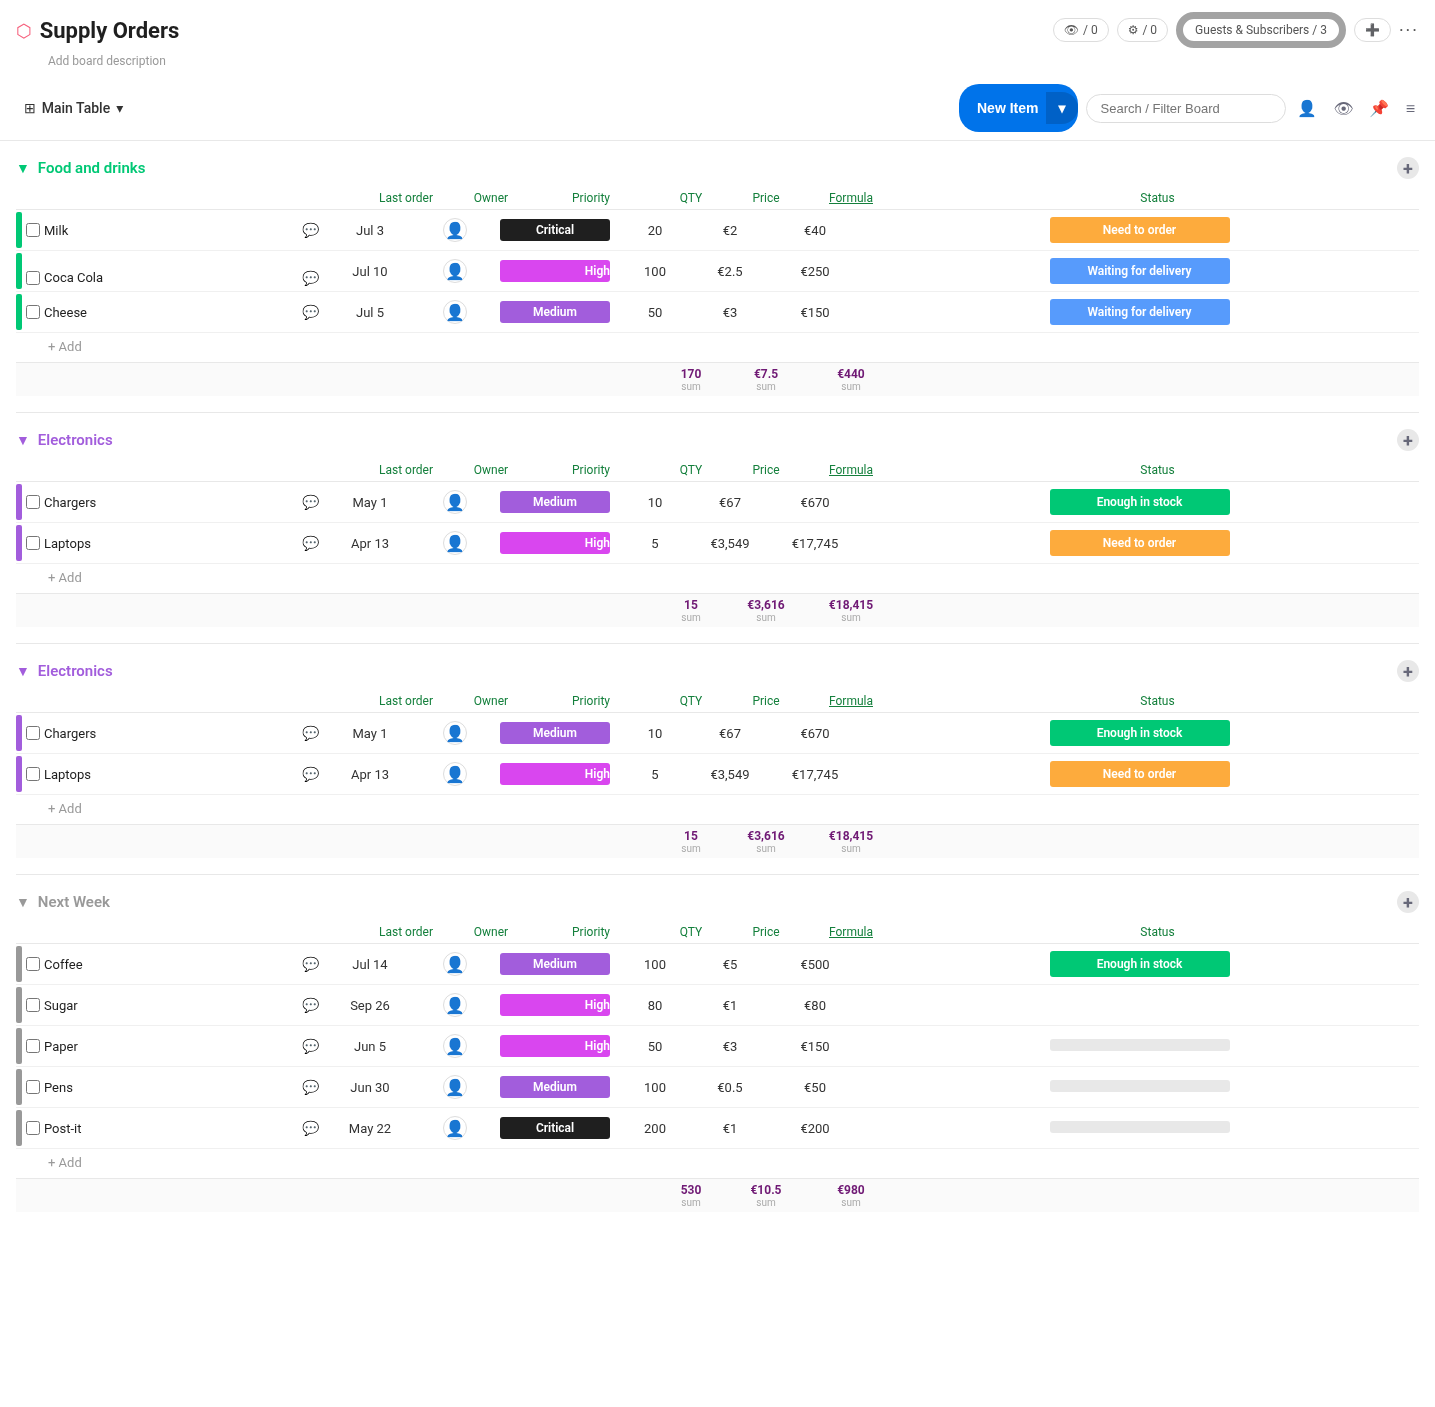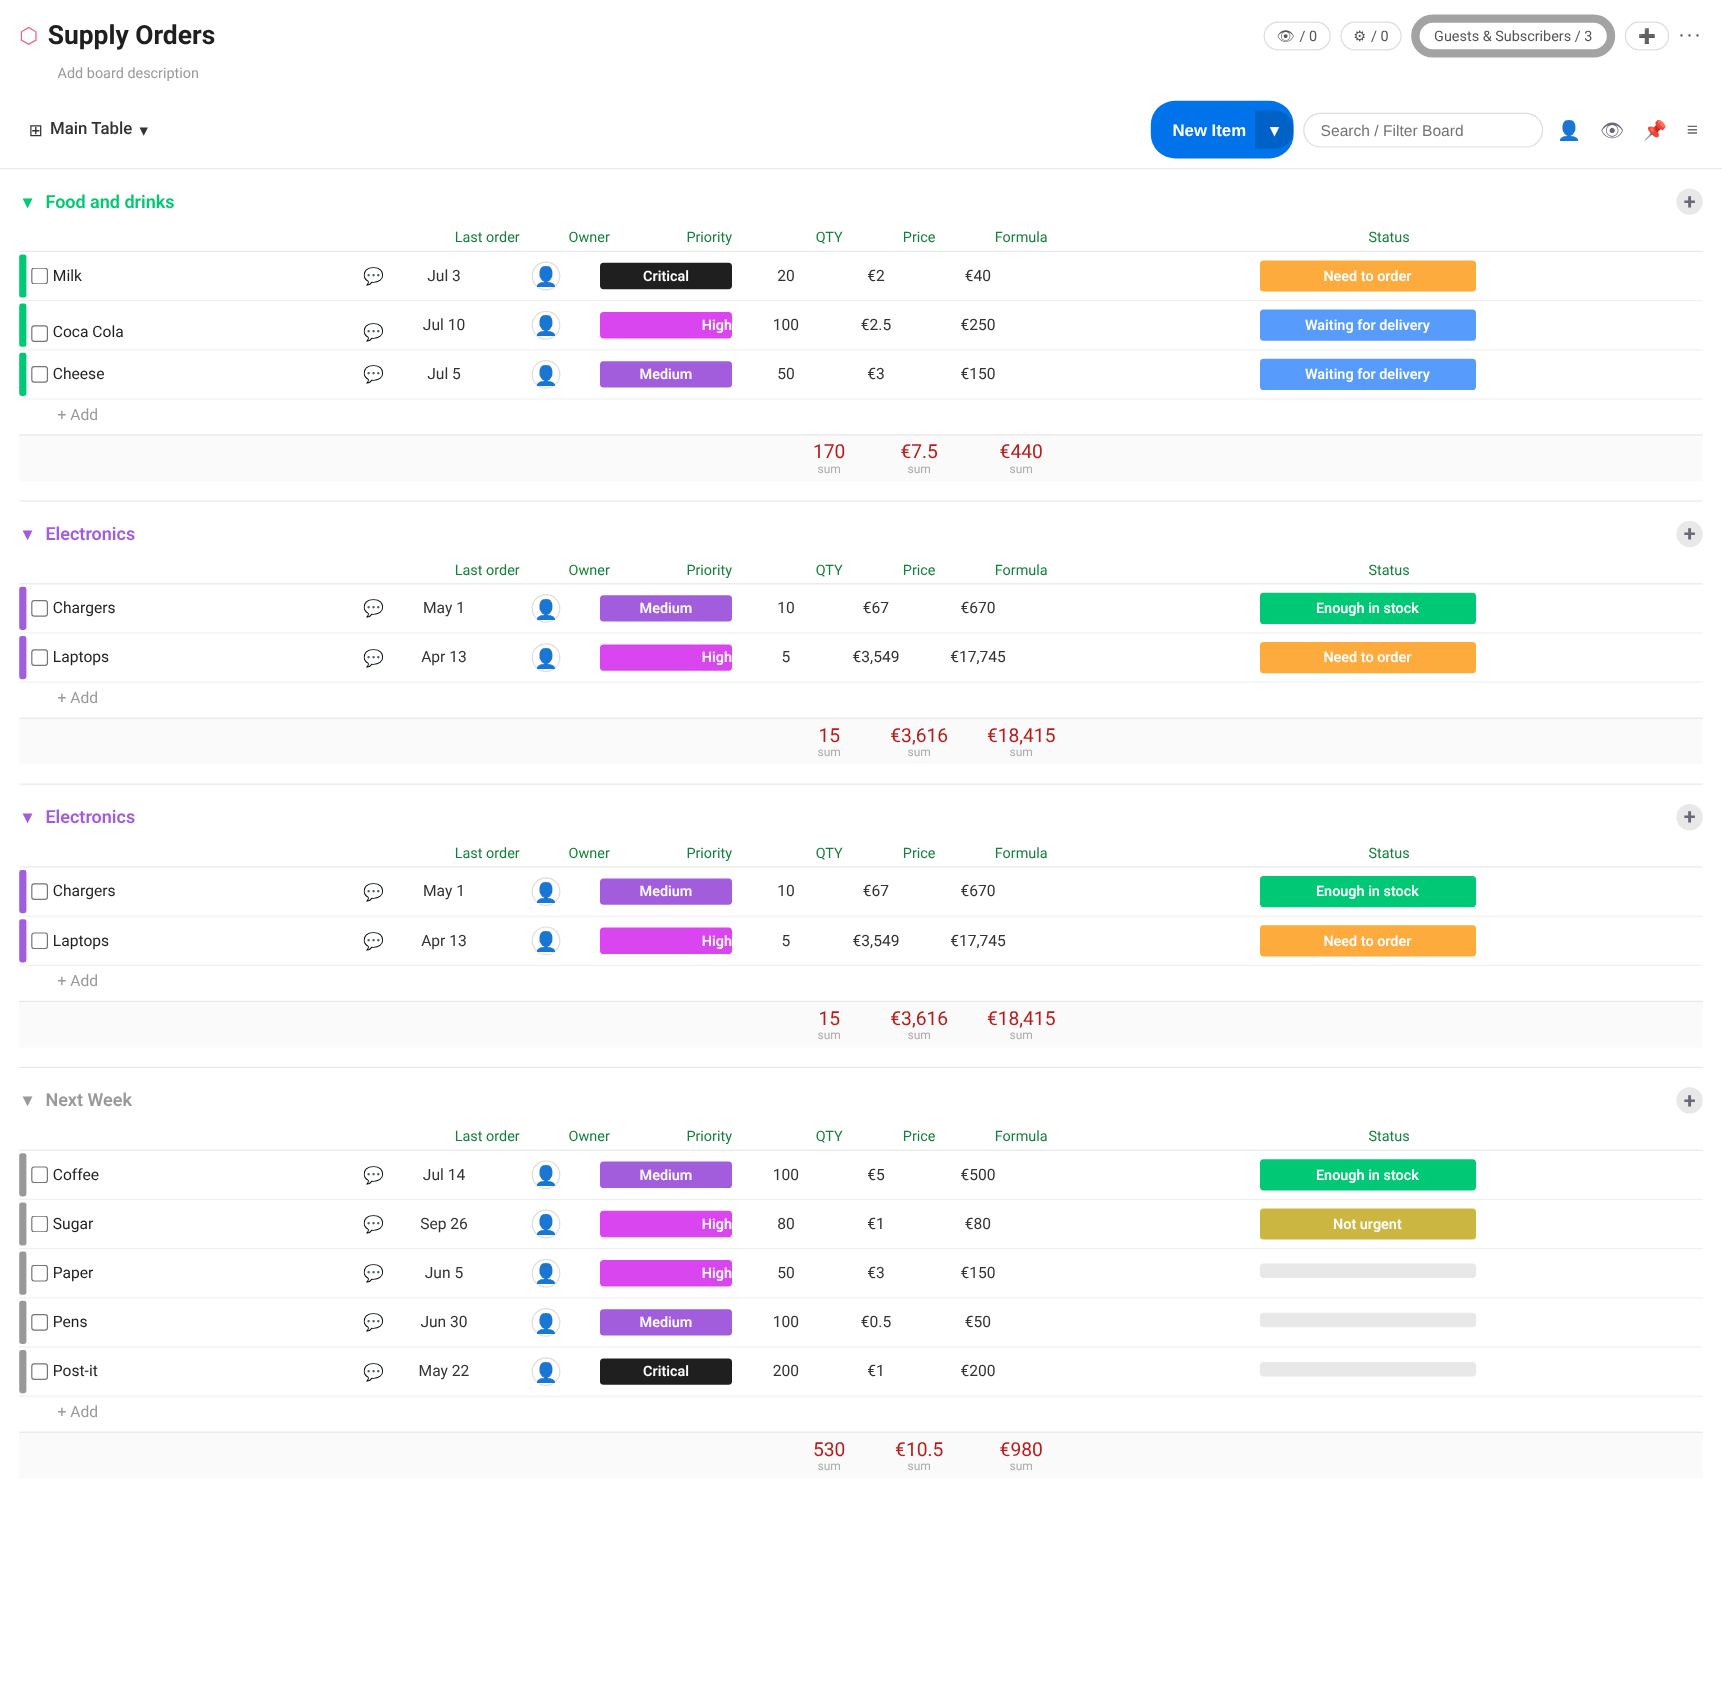--- a/index.html
+++ b/index.html
@@ -31,21 +31,21 @@
     .group-add-col { margin-left: auto; cursor: pointer; color: #676879; font-size: 18px; width: 22px; height: 22px; border-radius: 50%; background: #e8e8e8; display: flex; align-items: center; justify-content: center; font-weight: bold; }
 
     .table-wrapper { margin: 0 16px; }
     .table-header-row { display: flex; align-items: center; padding: 4px 0; border-bottom: 1px solid #e8e8e8; color: #15803d; font-size: 12px; }
     .col-name { flex: 0 0 340px; padding-left: 32px; }
     .col-last-order { flex: 0 0 100px; text-align: center; }
     .col-owner { flex: 0 0 70px; text-align: center; }
     .col-priority { flex: 0 0 130px; text-align: center; }
     .col-qty { flex: 0 0 70px; text-align: center; }
     .col-price { flex: 0 0 80px; text-align: center; }
-    .col-formula { flex: 0 0 90px; text-align: center; }
+    .col-formula { flex: 0 0 90px; text-align: center; text-decoration: underline; }
     .col-status { flex: 1; text-align: center; }
 
     .data-row { display: flex; align-items: center; border-bottom: 1px solid #f0f0f0; padding: 2px 0; min-height: 40px; }
     .row-name-text { flex: 1; font-size: 13px; color: #1f1f1f; }
     .row-name-cell { flex: 0 0 290px; display: flex; align-items: center; gap: 4px; }
     .comment-icon { color: #c3c3c3; font-size: 14px; cursor: pointer; }
     .cell-last-order { flex: 0 0 100px; text-align: center; font-size: 13px; color: #333; }
     .cell-owner { flex: 0 0 70px; text-align: center; }
     .avatar-icon { width: 24px; height: 24px; border-radius: 50%; border: 1px solid #ddd; display: inline-flex; align-items: center; justify-content: center; color: #aaa; font-size: 16px; cursor: pointer; }
     .cell-priority { flex: 0 0 130px; text-align: center; }
@@ -68,21 +68,21 @@
 
     .summary-row { display: flex; align-items: center; padding: 4px 0; margin-top: 2px; color: #676879; font-size: 11px; background: #fafafa; border-top: 1px solid #e8e8e8; }
     .sum-spacer { flex: 0 0 340px; }
     .sum-last { flex: 0 0 100px; }
     .sum-owner { flex: 0 0 70px; }
     .sum-priority { flex: 0 0 130px; }
     .sum-qty { flex: 0 0 70px; text-align: center; }
     .sum-price { flex: 0 0 80px; text-align: center; }
     .sum-formula { flex: 0 0 90px; text-align: center; }
     .sum-status { flex: 1; }
-    .sum-val { font-size: 16px; color: #b91c1c; font-weight: 400; display: block; }
+    .sum-val { font-size: 12px; color: #701a75; font-weight: 700; display: block; }
     .sum-label { font-size: 10px; color: #aaa; display: block; }
 
     .group-divider { height: 1px; background: #e8e8e8; margin: 8px 16px; }
   </style>
 </head>
 <body>
 
 <div class="header">
   <span class="header-icon">⬡</span>
   <span class="board-title">Supply Orders</span>
@@ -425,21 +425,20 @@
       <div class="cell-last-order">Sep 26</div>
       <div class="cell-owner">
         <span class="avatar-icon">👤</span>
       </div>
       <div class="cell-priority">
         <span class="priority-badge priority-high">High</span>
       </div>
       <div class="cell-qty">80</div>
       <div class="cell-price">€1</div>
       <div class="cell-formula">€80</div>
-      <div class="cell-status"><span class="status-badge status-yellow">Not urgent</span></div>
     </div>
         <div class="data-row">
       <div style="width:6px;min-width:6px;background:#999;height:36px;border-radius:2px;margin-right:4px;"></div>
       <div class="row-name-cell" style="flex:0 0 294px;display:flex;align-items:center;gap:4px;">
         <input type="checkbox" style="width: 14px; height: 14px;">
         <span class="row-name-text">Paper</span>
         <span class="comment-icon">💬</span>
       </div>
       <div class="cell-last-order">Jun 5</div>
       <div class="cell-owner">

